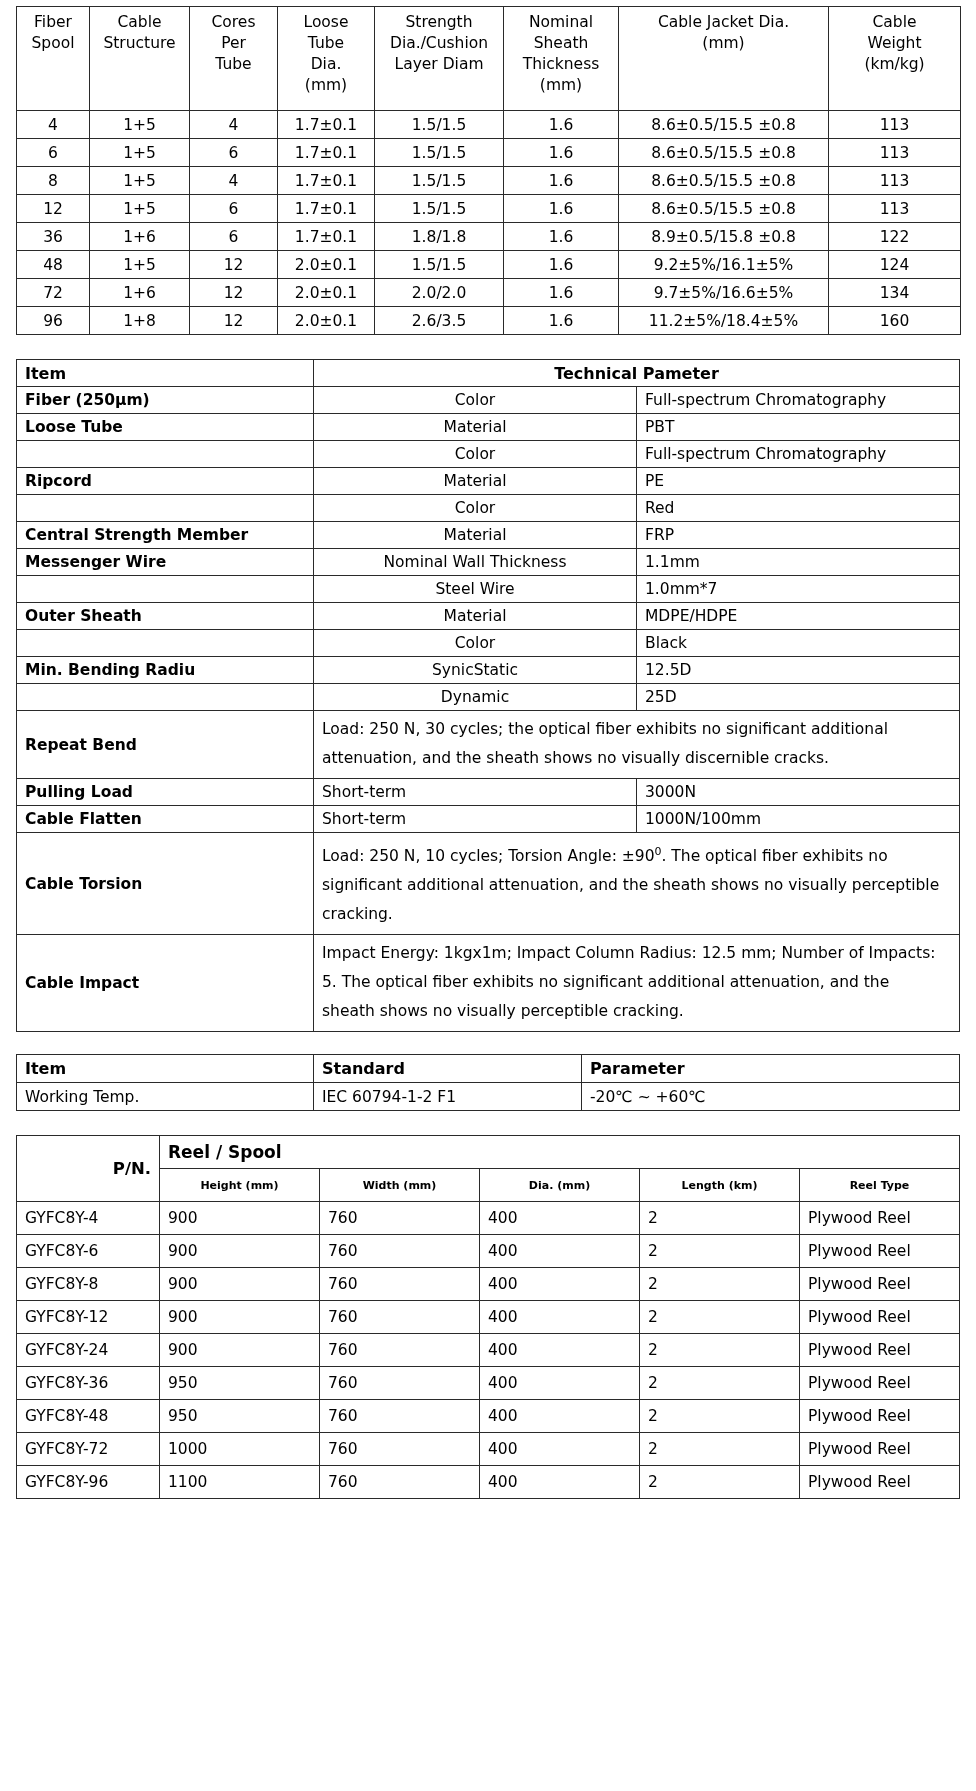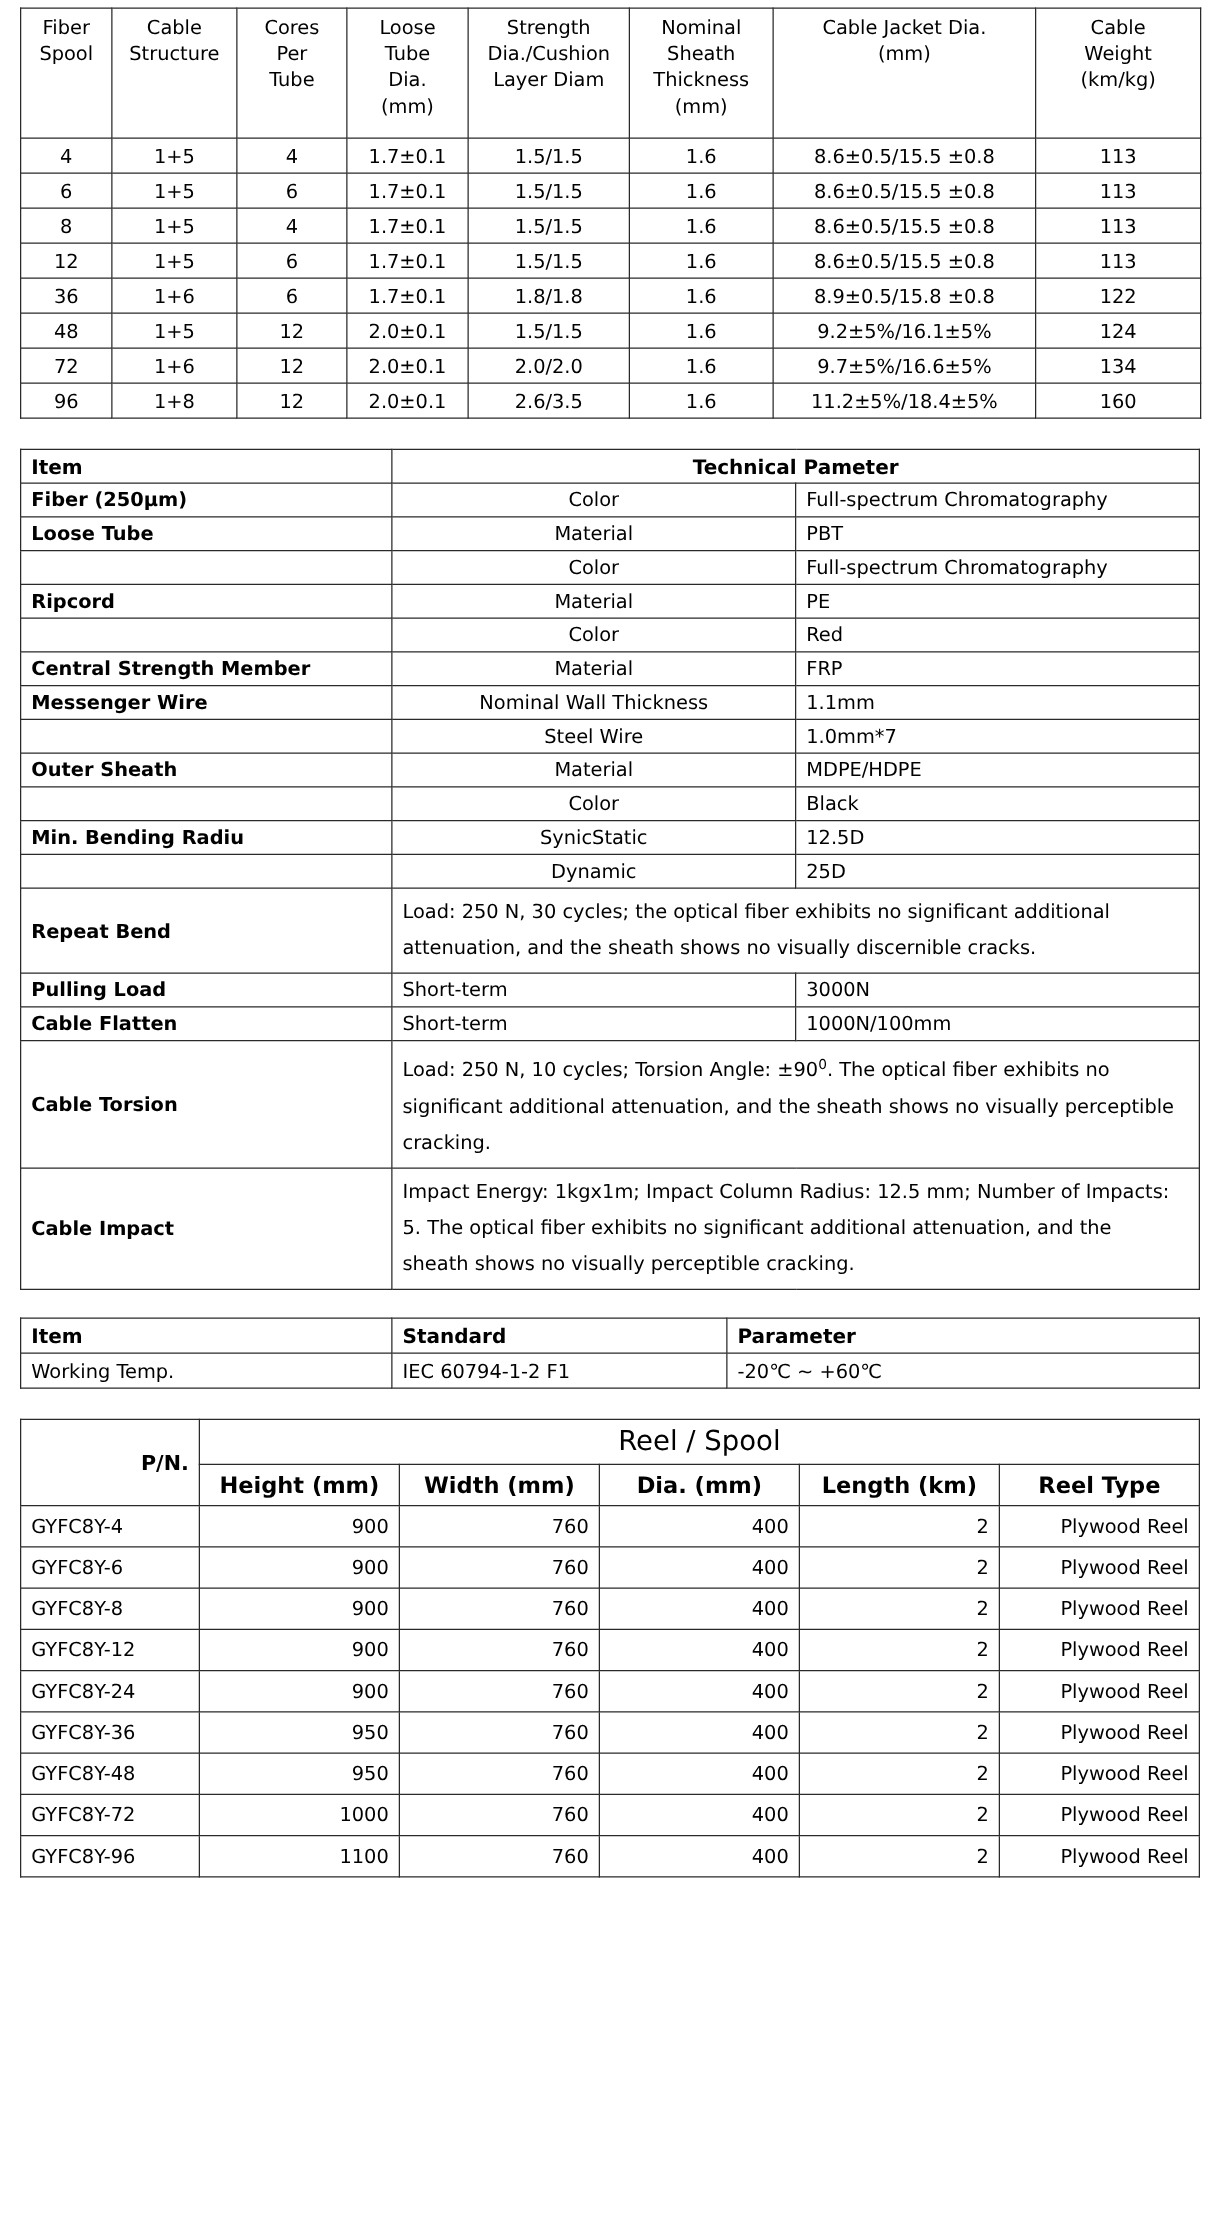--- a/index.html
+++ b/index.html
@@ -96,31 +96,30 @@
     height: 33px;
   }
   .t4 .pn-head {
     font-weight: bold;
     font-size: 16.5px;
     text-align: right;
     width: 143px;
     vertical-align: middle;
   }
   .t4 .reel-head {
-    font-weight: normal;
-    font-size: 22px;
-    text-align: center;
+    font-weight: bold;
+    font-size: 17px;
   }
   .t4 .sub {
     font-weight: bold;
-    font-size: 18px;
+    font-size: 11px;
     text-align: center;
   }
   .t4 .pn { text-align: left; }
-  .t4 .ctr { text-align: right; }
+  .t4 .ctr { text-align: left; }
   .t4 .c-h { width: 144px; }
   .t4 .c-w { width: 150px; }
   .t4 .c-d { width: 150px; }
   .t4 .c-l { width: 152px; }
   .t4 .c-t { width: 205px; }
 </style>
 </head>
 <body>
 
 <div class="page">

